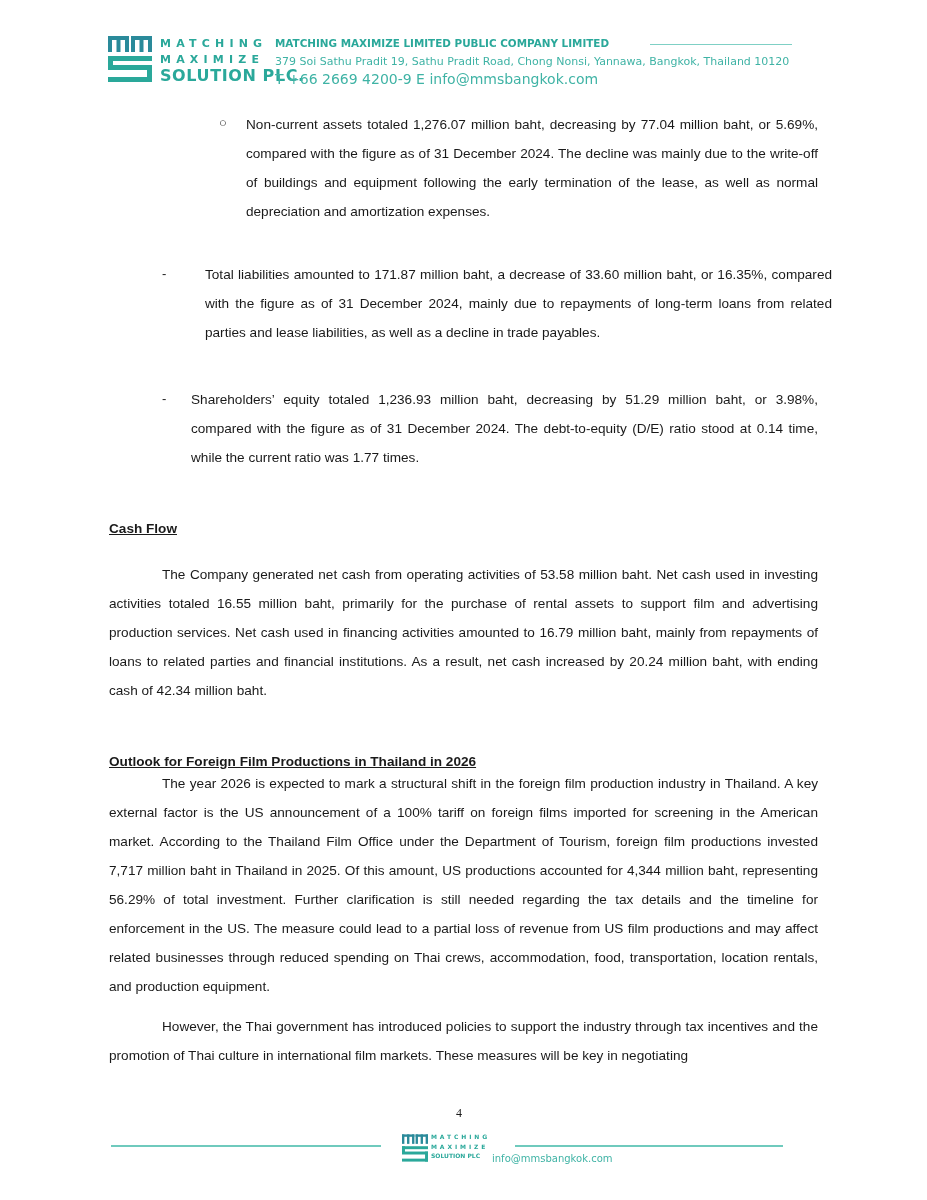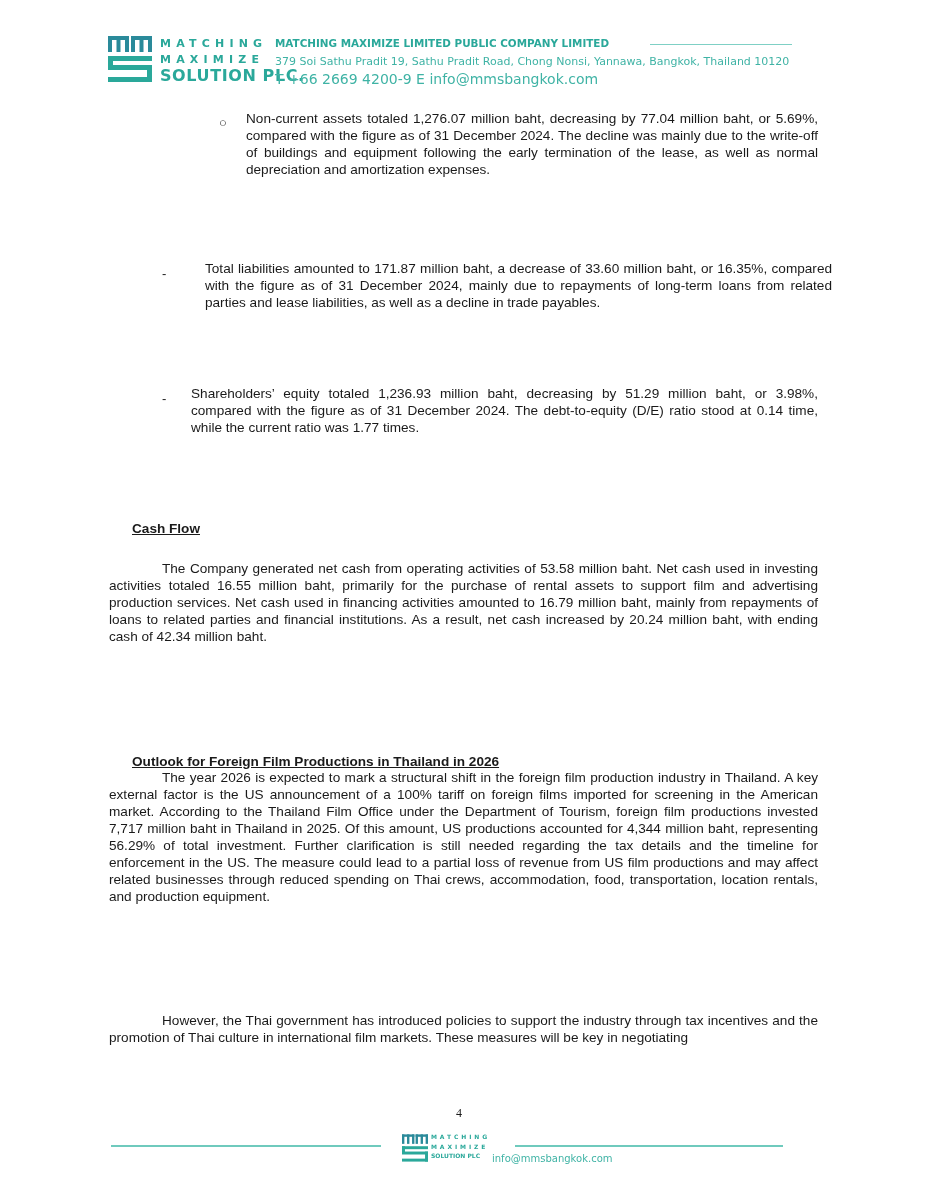--- a/index.html
+++ b/index.html
@@ -9,24 +9,24 @@
   .hdr-logo { position:absolute; left:108px; top:36px; width:44px; height:46px; }
   .hdr-logotext { position:absolute; left:160px; top:36px; font-family:"DejaVu Sans", sans-serif; font-weight:bold; color:#2aa89a; font-size:11px; line-height:16px; }
   .hdr-logotext .spaced { letter-spacing:5.2px; }
   .hdr-logotext .sol { letter-spacing:0.6px; font-size:16px; }
   .hdr-company { position:absolute; left:275px; top:37px; font-family:"DejaVu Sans", sans-serif; font-weight:bold; color:#2aa89a; font-size:10.4px; }
   .hdr-rule { position:absolute; left:650px; top:44px; width:142px; height:1px; background:#7fd0c5; }
   .hdr-addr { position:absolute; left:275px; top:55px; font-family:"DejaVu Sans", sans-serif; color:#3fb3a5; font-size:11px; }
   .hdr-contact { position:absolute; left:275px; top:71px; font-family:"DejaVu Sans", sans-serif; color:#3fb3a5; font-size:14px; }
 
   
-  .p { position:absolute; font-size:13.6px; line-height:17px; text-align:justify; }
+  .p { position:absolute; font-size:13.6px; line-height:29px; text-align:justify; }
   .ind { text-indent:53px; }
   .bullet { position:absolute; font-size:13px; }
-  .heading { position:absolute; left:109px; font-weight:bold; font-size:13.6px; text-decoration:underline;margin-left:23px; }
+  .heading { position:absolute; left:109px; font-weight:bold; font-size:13.6px; text-decoration:underline; }
 
   
   .pagenum { position:absolute; left:456px; top:1106px; font-family:"Liberation Serif", serif; font-size:12px; }
   .ft-rule-l { position:absolute; left:111px; top:1145px; width:270px; height:2px; background:#6fcabd; }
   .ft-rule-r { position:absolute; left:515px; top:1145px; width:268px; height:2px; background:#6fcabd; }
   .ft-web { position:absolute; left:240px; top:1216px; font-family:"DejaVu Sans", sans-serif; font-size:13px; color:#3fb3a5; }
   .ft-mail { position:absolute; left:492px; top:1153px; font-family:"DejaVu Sans", sans-serif; font-size:10px; color:#3fb3a5; }
   .ft-logo { position:absolute; left:402px; top:1134px; width:26px; height:28px; }
   .ft-logotext { position:absolute; left:431px; top:1132px; font-family:"DejaVu Sans", sans-serif; font-weight:bold; color:#2aa89a; font-size:6px; line-height:9.5px; }
   .ft-logotext .spaced { letter-spacing:2.9px; }

